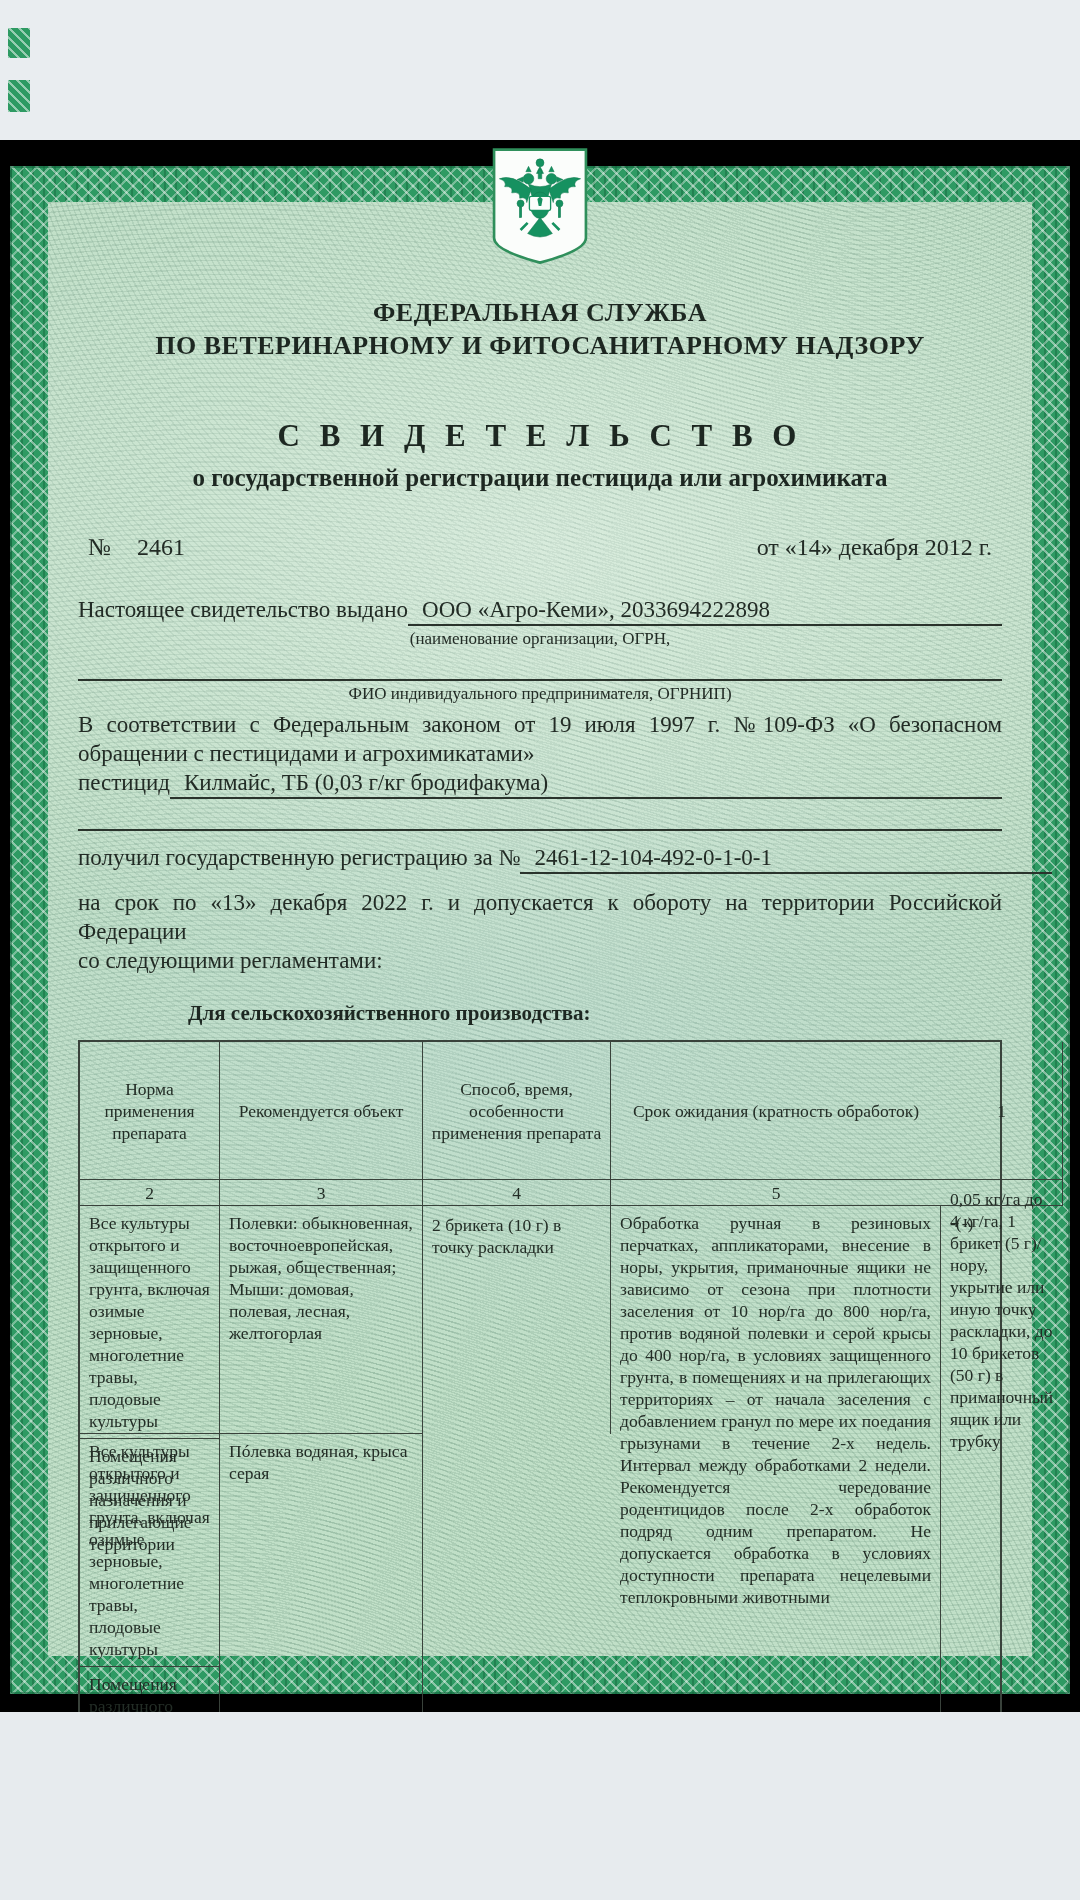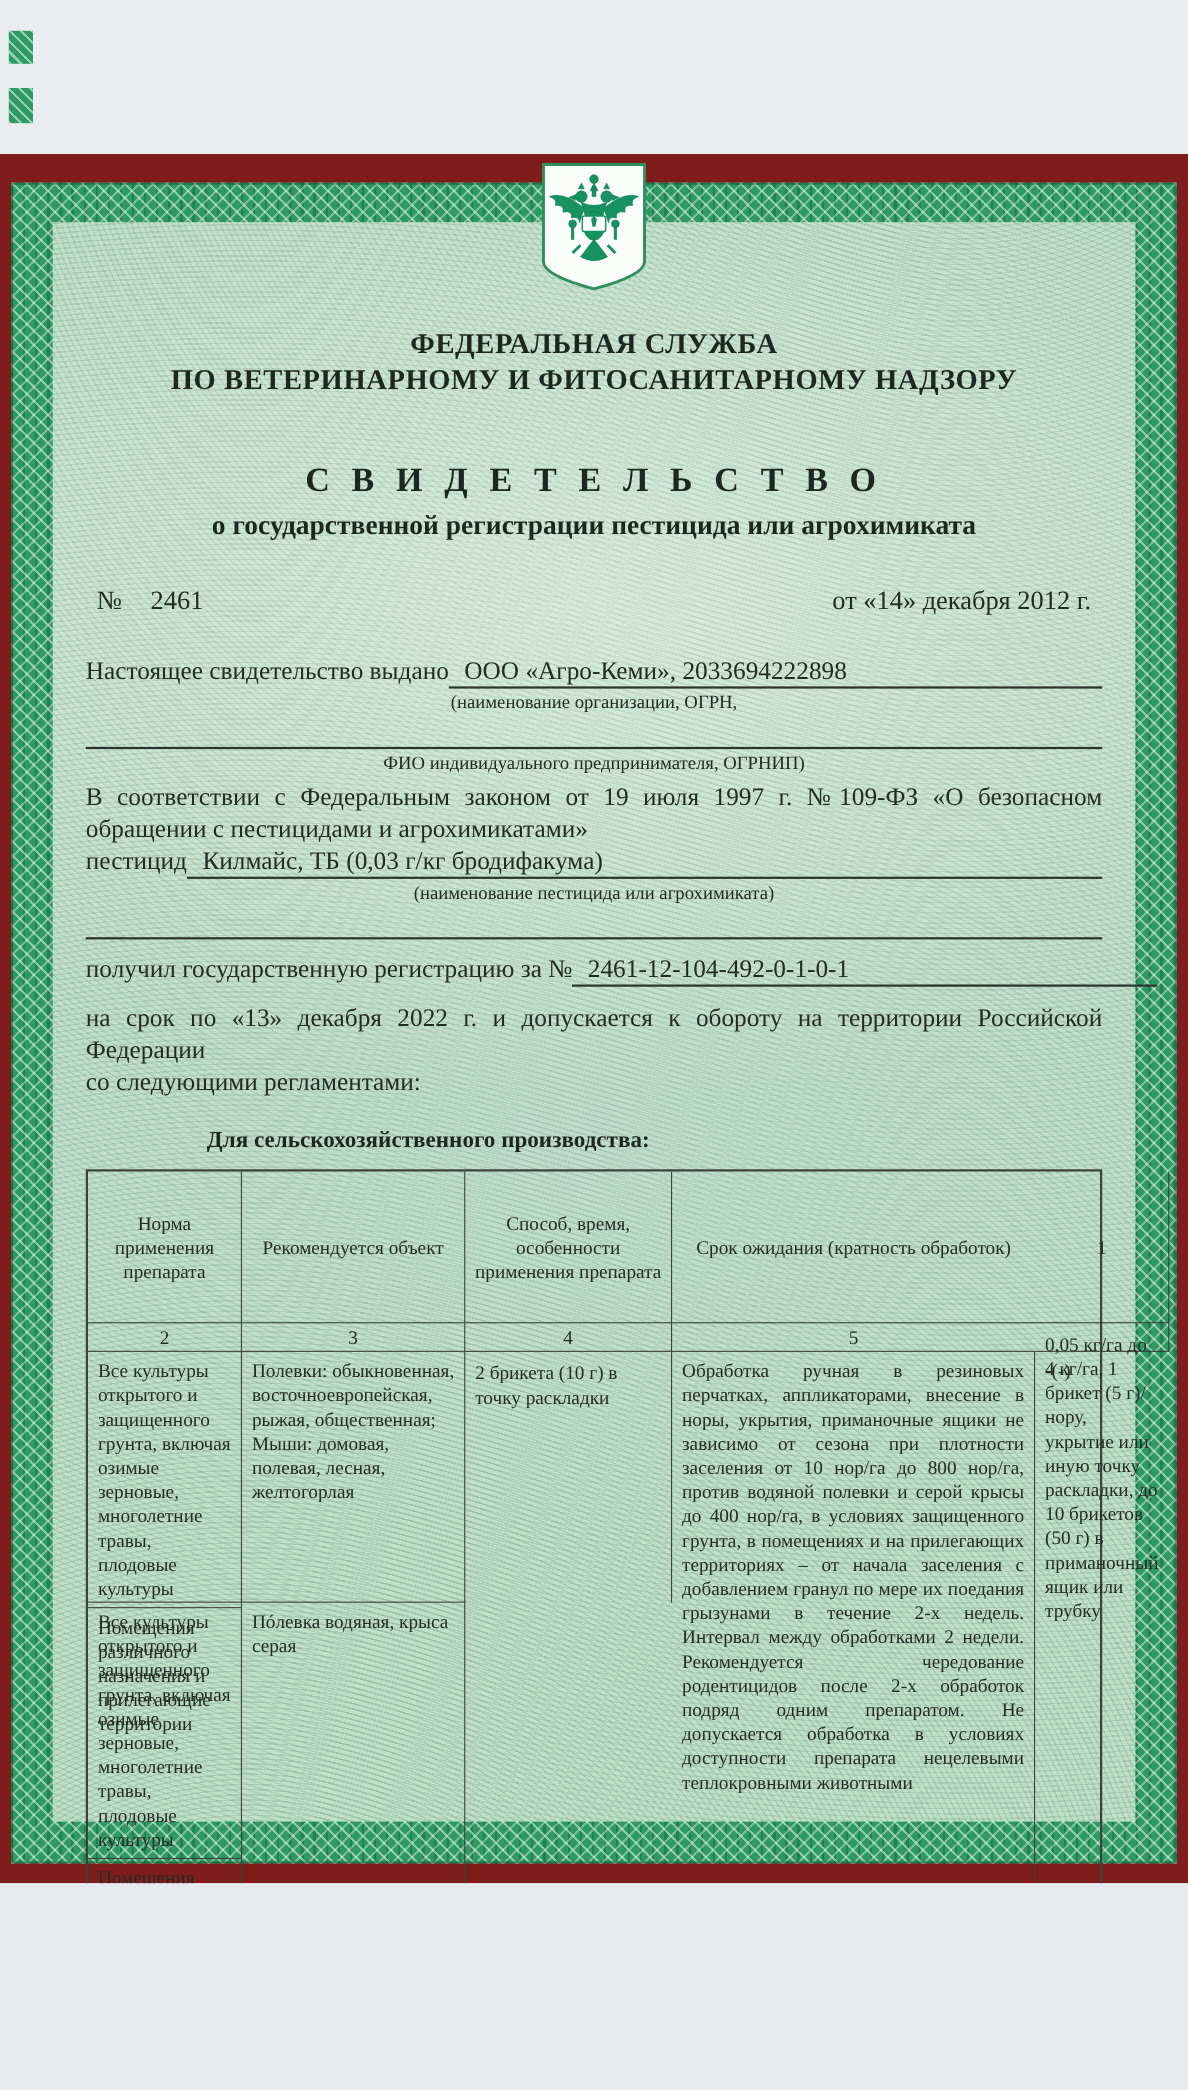--- a/index.html
+++ b/index.html
@@ -12,21 +12,21 @@
   }
   
   .artifact{position:absolute;left:8px;width:22px;background:#2e9a63;
     background-image:repeating-linear-gradient(45deg,rgba(255,255,255,.5) 0 2px,transparent 2px 7px);}
   .artifact.a1{top:28px;height:30px;}
   .artifact.a2{top:80px;height:32px;}
 
   
   .page{
     position:absolute;left:0;top:140px;width:1080px;height:1572px;
-    background:#7f1d1d;
+    background:#000000;
   }
   
   .frame{
     position:absolute;left:10px;right:10px;top:26px;bottom:18px;
     background-color:#2e9a63;
     background-image:
       repeating-linear-gradient(45deg,rgba(255,255,255,.45) 0 2px,transparent 2px 9px),
       repeating-linear-gradient(-45deg,rgba(255,255,255,.35) 0 2px,transparent 2px 9px),
       repeating-linear-gradient(90deg,rgba(13,84,48,.35) 0 2px,transparent 2px 11px);
     box-shadow:inset 0 0 0 2px rgba(18,96,58,.55);
@@ -156,21 +156,20 @@
 
     <div class="rule"></div>
     <div class="caption">ФИО индивидуального предпринимателя, ОГРНИП)</div>
 
     <div class="para">В соответствии с Федеральным законом от 19 июля 1997 г. №109-ФЗ «О безопасном обращении с пестицидами и агрохимикатами»</div>
 
     <div class="fill-line" style="margin-top:2px;">
       <span class="label">пестицид</span>
       <span class="value">Килмайс, ТБ (0,03 г/кг бродифакума)</span>
     </div>
-    <div class="caption">(наименование пестицида или агрохимиката)</div>
 
     <div class="rule"></div>
 
     <div class="fill-line reg-line" style="margin-top:14px;">
       <span class="label">получил государственную регистрацию за №</span>
       <span class="value">2461-12-104-492-0-1-0-1</span>
     </div>
 
     <div class="para" style="margin-top:14px;">
       <span>на срок по «13» декабря 2022 г. и допускается к обороту на территории Российской Федерации</span>

